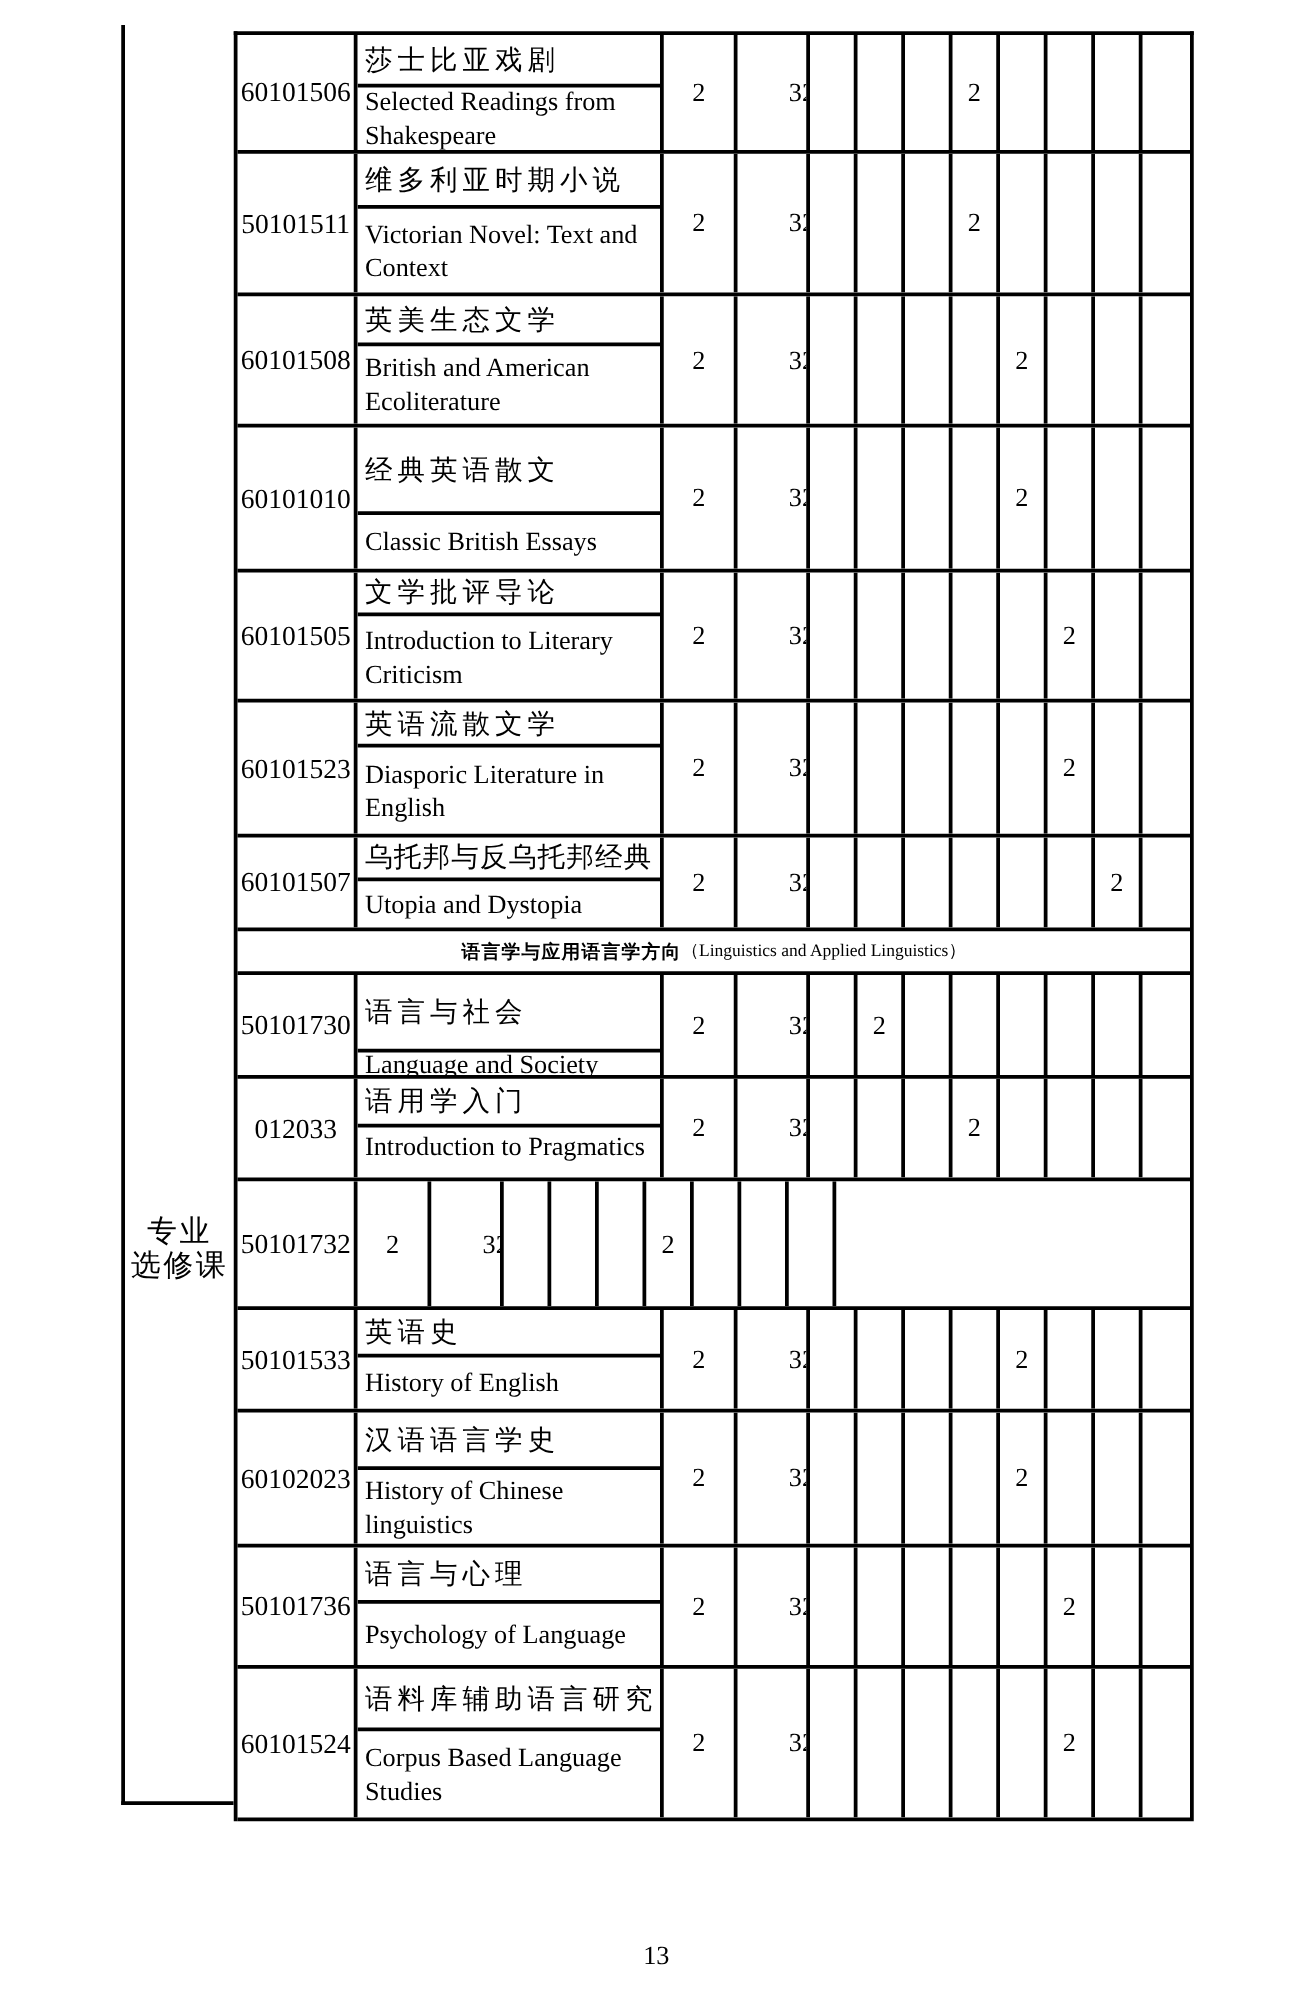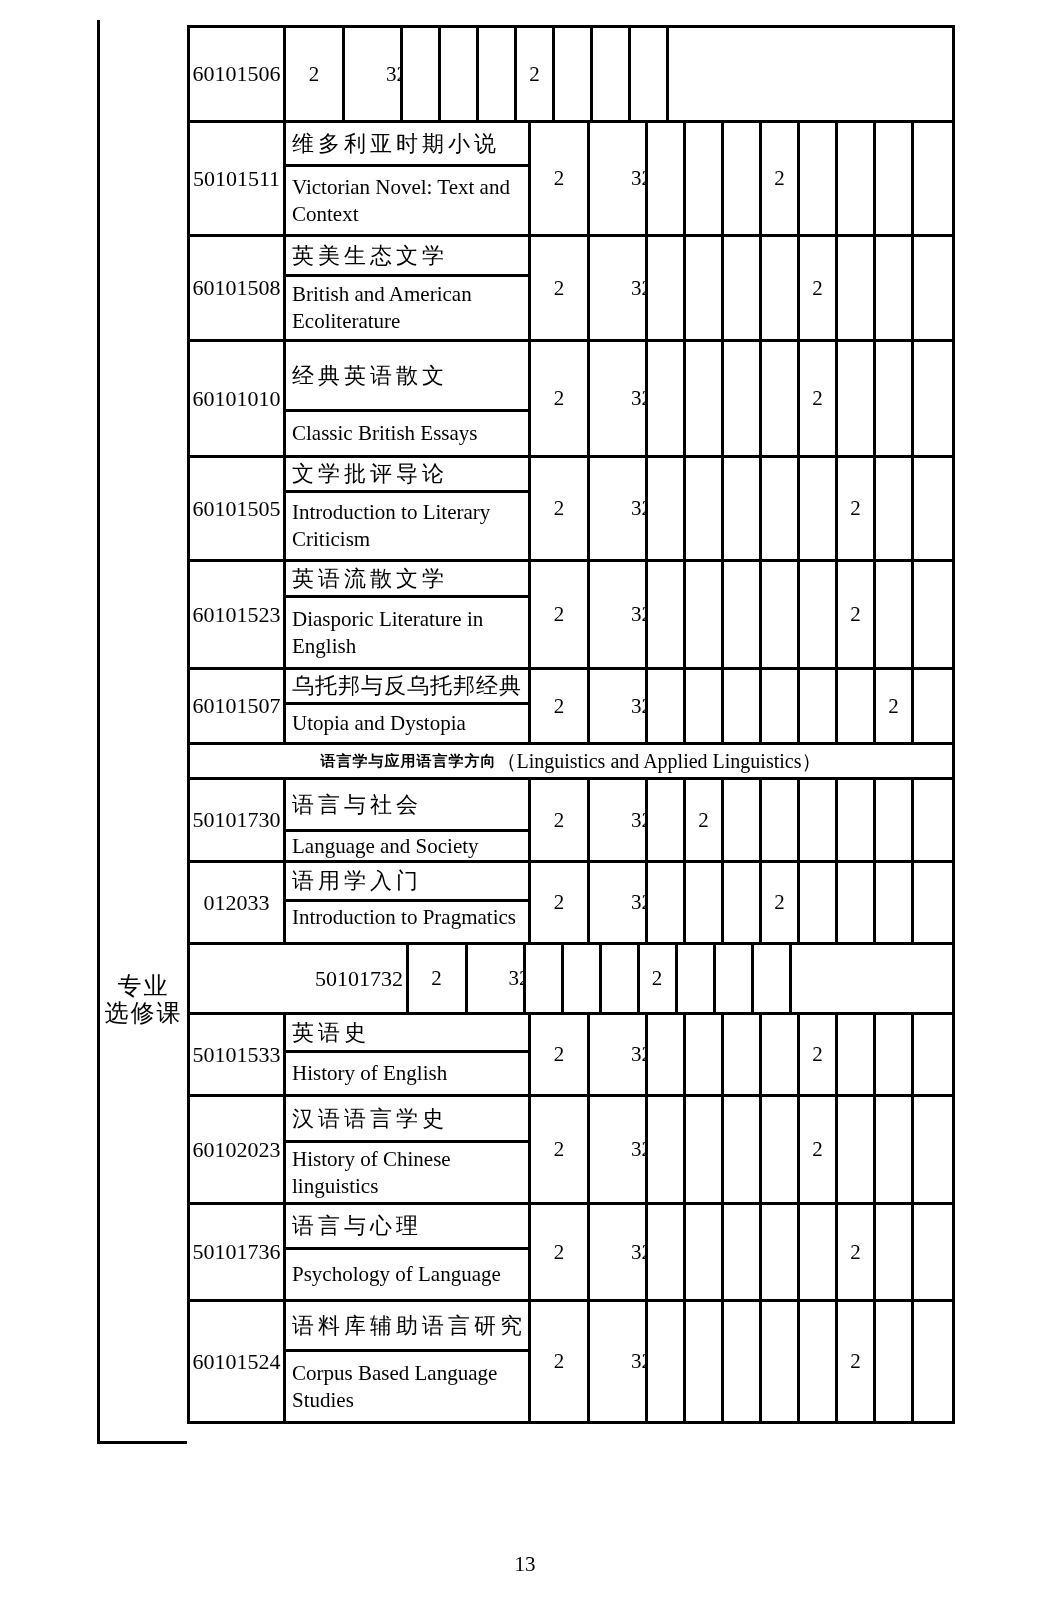--- a/index.html
+++ b/index.html
@@ -32,37 +32,41 @@
       line-height:27px;overflow:hidden;}
   .en.clip{align-items:flex-start;padding-top:2px;}
   .num{width:59px;display:flex;align-items:center;justify-content:center;font-size:21px;}
   .hrs{width:58px;padding-left:48px;}
   .sem{width:38px;display:flex;align-items:center;justify-content:center;font-size:21px;}
   .sem.last{border-right:none;}
   .sect{display:flex;align-items:center;justify-content:center;height:35px;
         box-sizing:border-box;border-bottom:3px solid #000;white-space:nowrap;}
   .sect .hcn{font-family:"DejaVu Sans","Liberation Sans",sans-serif;font-weight:bold;
         font-size:15px;letter-spacing:1px;}
-  .sect .hen{font-size:20px;}
+  .sect .hen{font-size:14px;}
   .pageno{position:absolute;left:0;top:1552px;width:1050px;text-align:center;font-size:21px;}
 </style>
 </head>
 <body>
 
 <div class="side-cell">
   <div class="side-label">
     <div>专业</div>
     <div>选修课</div>
   </div>
 </div>
 
 <div class="tbl">
 
   <div class="trow" style="height:95px;">
     <div class="cell code">60101506</div>
+    <div class="cell name">
+      <div class="cn" style="height:42px;">莎士比亚戏剧</div>
+      <div class="en">Selected Readings from Shakespeare</div>
+    </div>
     <div class="cell num">2</div>
     <div class="cell num hrs">32</div>
     <div class="cell sem"></div>
     <div class="cell sem"></div>
     <div class="cell sem"></div>
     <div class="cell sem">2</div>
     <div class="cell sem"></div>
     <div class="cell sem"></div>
     <div class="cell sem"></div>
     <div class="cell sem last"></div>
@@ -177,21 +181,21 @@
   </div>
 
   <div class="sect">
     <span class="hcn">语言学与应用语言学方向</span>
       <span class="hen">（Linguistics and Applied Linguistics）</span>
   </div>
 
   <div class="trow" style="height:83px;">
     <div class="cell code">50101730</div>
     <div class="cell name">
-      <div class="cn" style="height:52px;">语言与社会</div>
+      <div class="cn" style="height:62px;">语言与社会</div>
       <div class="en">Language and Society</div>
     </div>
     <div class="cell num">2</div>
     <div class="cell num hrs">32</div>
     <div class="cell sem"></div>
     <div class="cell sem">2</div>
     <div class="cell sem"></div>
     <div class="cell sem"></div>
     <div class="cell sem"></div>
     <div class="cell sem"></div>
@@ -210,21 +214,21 @@
     <div class="cell sem"></div>
     <div class="cell sem"></div>
     <div class="cell sem"></div>
     <div class="cell sem">2</div>
     <div class="cell sem"></div>
     <div class="cell sem"></div>
     <div class="cell sem"></div>
     <div class="cell sem last"></div>
   </div>
 
-  <div class="trow" style="height:70px;justify-content:center;">
+  <div class="trow" style="height:103px;">
     <div class="cell code">50101732</div>
     <div class="cell num">2</div>
     <div class="cell num hrs">32</div>
     <div class="cell sem"></div>
     <div class="cell sem"></div>
     <div class="cell sem"></div>
     <div class="cell sem">2</div>
     <div class="cell sem"></div>
     <div class="cell sem"></div>
     <div class="cell sem"></div>

